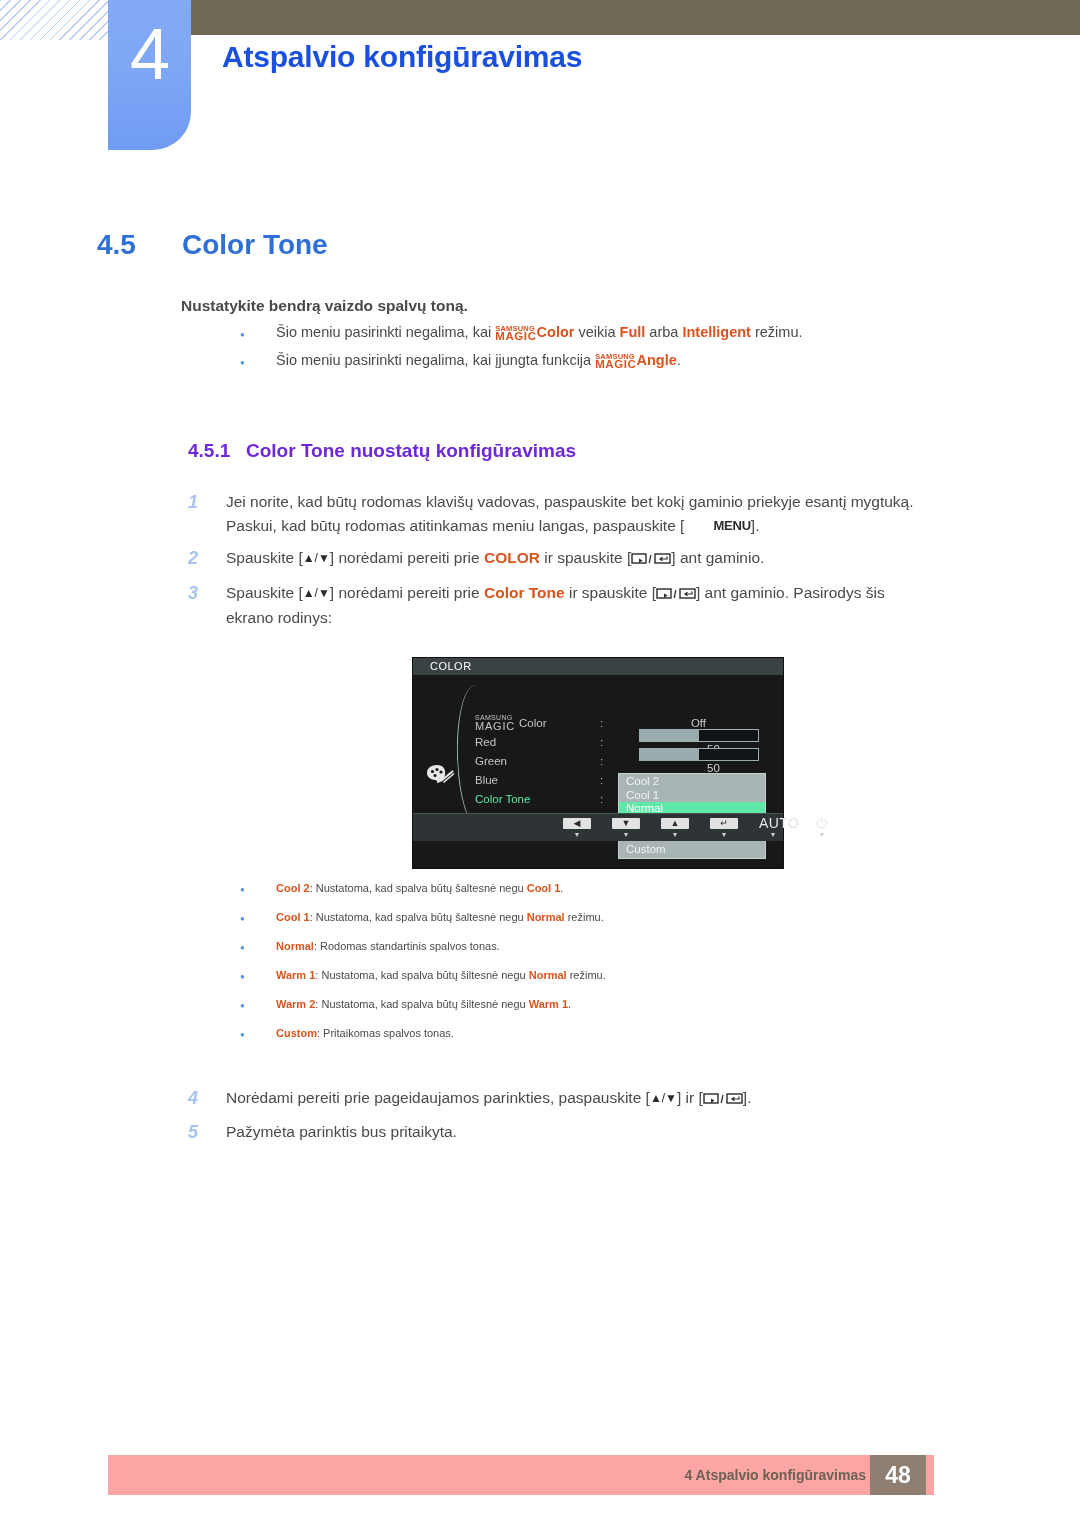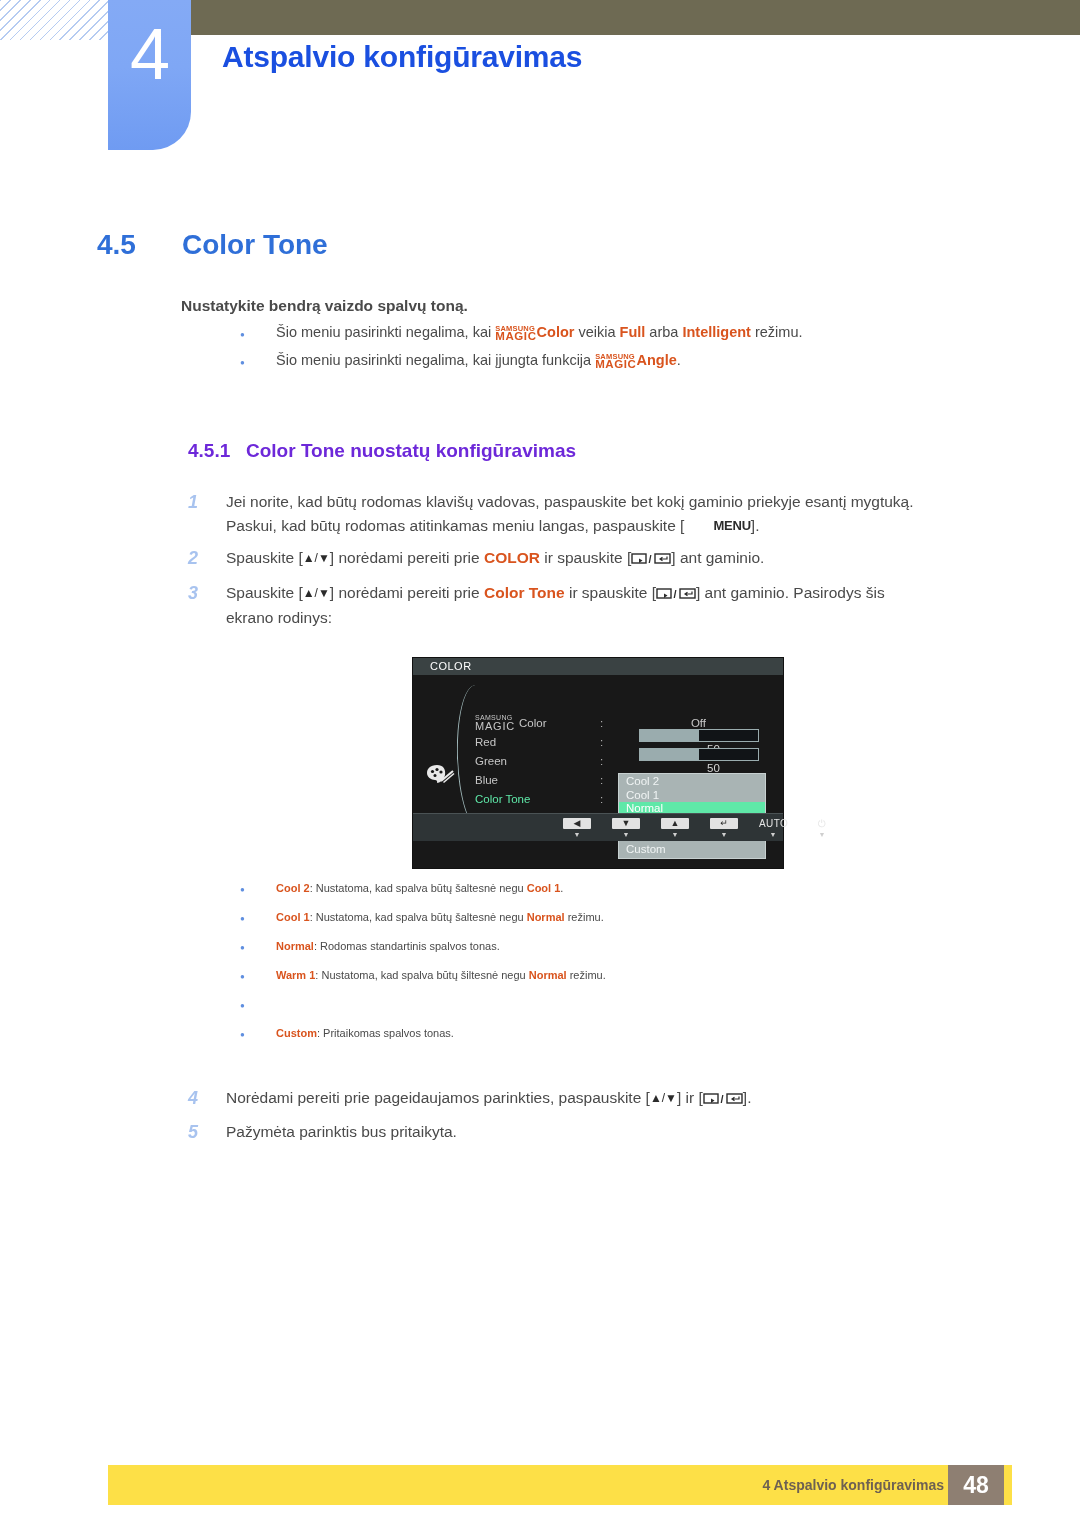--- a/index.html
+++ b/index.html
@@ -315,21 +315,21 @@
     background: #e2e2e2;
     color: #2a2a2a;
     border-radius: 1px;
     font-size: 9px;
     line-height: 11px;
     height: 11px;
     margin-bottom: 2px;
   }
   .osd-key .capplain {
     display: block;
-    font-size: 10px;
+    font-size: 14px;
     line-height: 11px;
     height: 11px;
     margin-bottom: 2px;
     color: #e6e6e6;
     letter-spacing: 0.4px;
   }
   .osd-key .dn {
     display: block;
     font-size: 7px;
     color: #cfcfcf;
@@ -350,23 +350,23 @@
   .steps-end {
     position: absolute;
     left: 188px; top: 1086px;
     width: 820px;
   }
   .steps-end .step { margin-bottom: 8px; }
 
   
   .footer-bar {
     position: absolute;
-    left: 108px; bottom: 22px;
-    width: 904px; height: 40px;
-    background: #fde047;
+    left: 108px; bottom: 32px;
+    width: 826px; height: 40px;
+    background: #fca5a5;
   }
   .footer-text {
     position: absolute;
     right: 68px; top: 0;
     height: 40px;
     line-height: 40px;
     font-size: 14px;
     font-weight: bold;
     color: #6e6152;
   }
@@ -579,20 +579,21 @@
     <span><span class="orange">Normal</span><span>: Rodomas standartinis spalvos tonas.</span><span class="orange"></span><span></span></span>
   </div>
 
   <div class="bullet-row">
     <span class="bullet-dot"></span>
     <span><span class="orange">Warm 1</span><span>: Nustatoma, kad spalva būtų šiltesnė negu </span><span class="orange">Normal</span><span> režimu.</span></span>
   </div>
 
   <div class="bullet-row">
     <span class="bullet-dot"></span>
+    <span><span class="orange">Warm 2</span><span>: Nustatoma, kad spalva būtų šiltesnė negu </span><span class="orange">Warm 1</span><span>.</span></span>
   </div>
 
   <div class="bullet-row">
     <span class="bullet-dot"></span>
     <span><span class="orange">Custom</span><span>: Pritaikomas spalvos tonas.</span><span class="orange"></span><span></span></span>
   </div>
 
 </div>
 
 <div class="steps-end">

